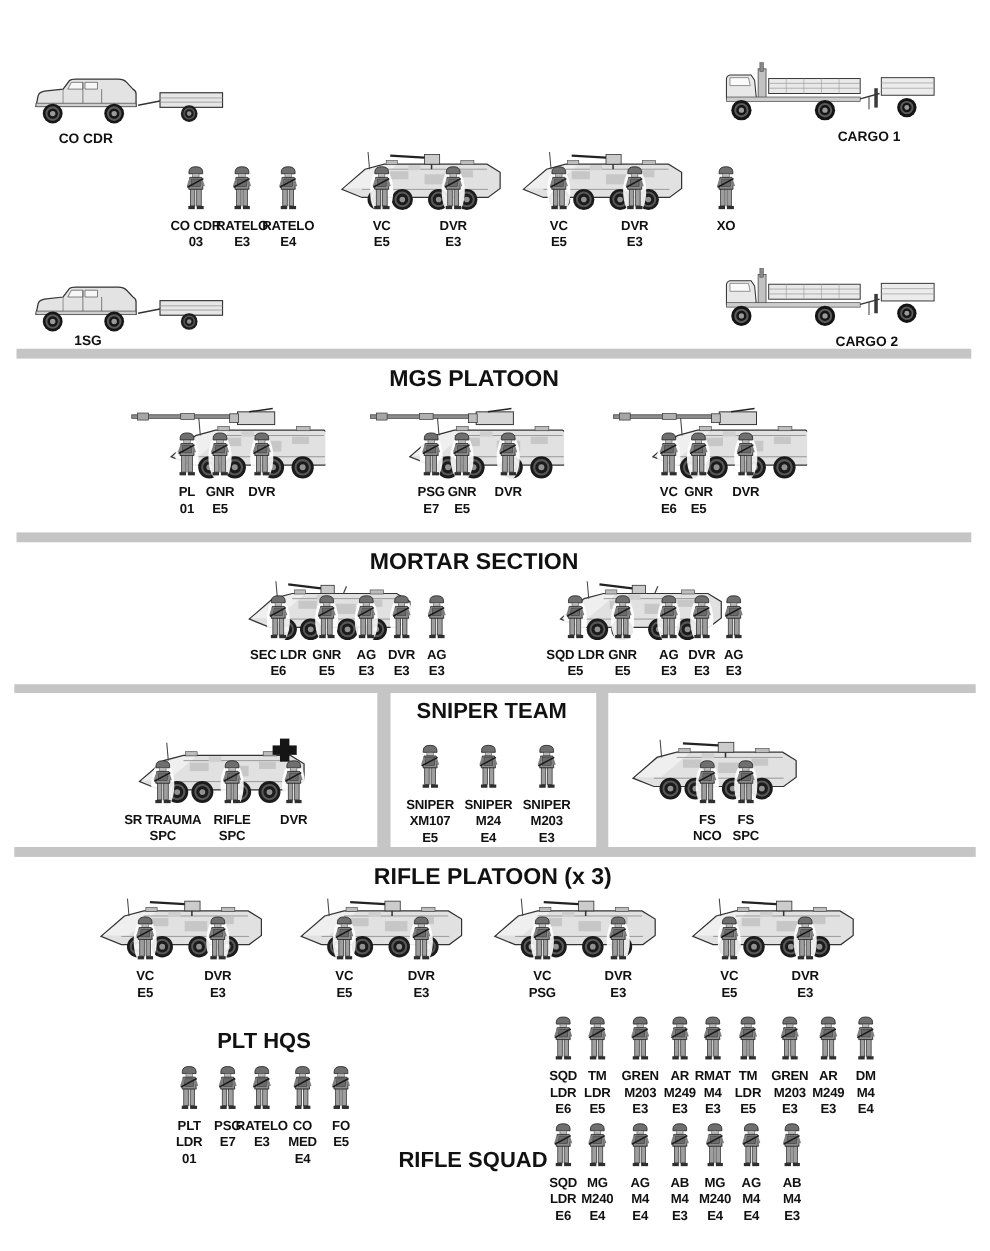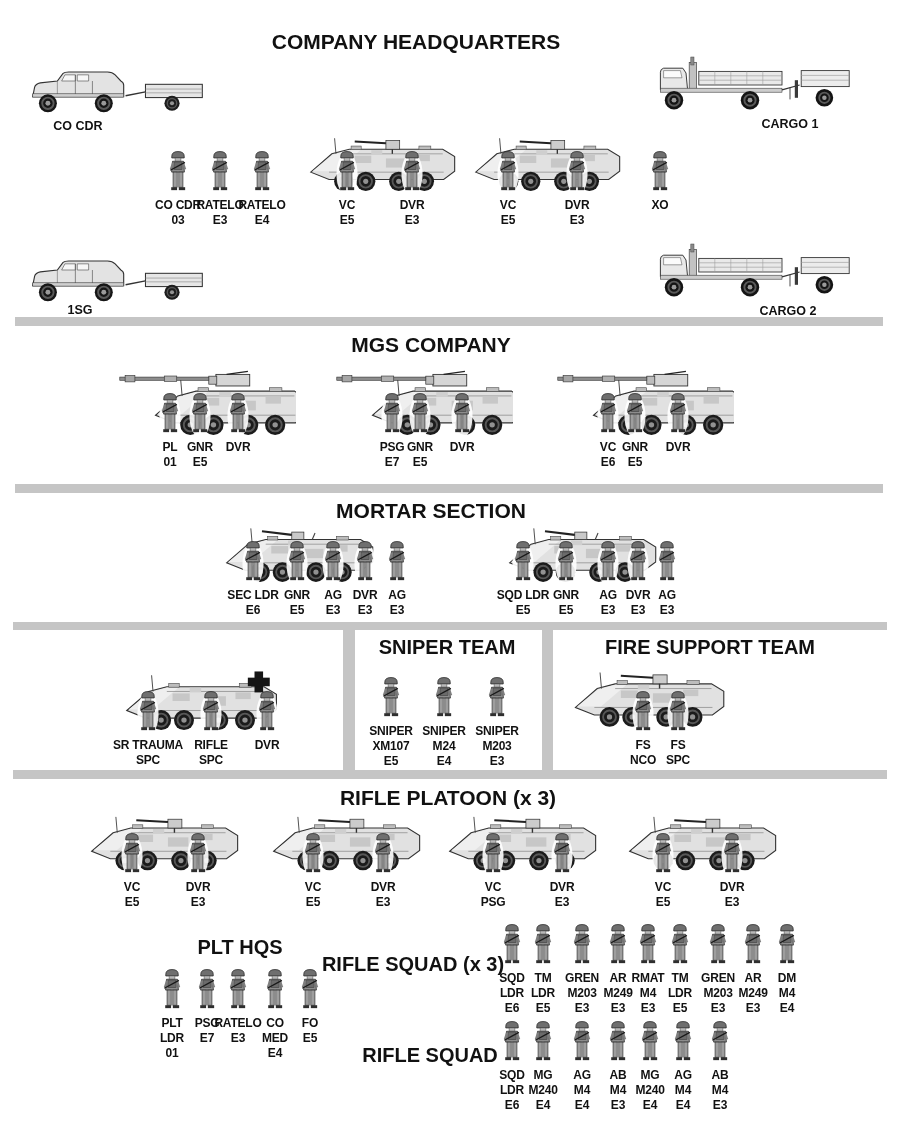--- a/index.html
+++ b/index.html
@@ -143,21 +143,20 @@
     <line x1="122" y1="8" x2="146" y2="4.5" stroke="#222" stroke-width="1.5"></line>
     <rect x="2" y="11" width="100" height="3.6" fill="#8d8d8d" stroke="#333" stroke-width="0.7"></rect>
     <rect x="8" y="9.2" width="11" height="7.2" fill="#a6a6a6" stroke="#333" stroke-width="0.7"></rect>
     <rect x="52" y="9.8" width="14" height="6" fill="#b0b0b0" stroke="#333" stroke-width="0.7"></rect>
   </symbol>
 </defs>
 </svg>
 
 <div class="canvas">
 
-  <div class="title" style="left:416px;top:30px">COMPANY HEADQUARTERS</div>
 
   <svg class="veh" style="left:28px;top:64px;width:180px;height:52px" viewBox="0 0 190 54">
       <use href="#sym-humvee"></use>
     </svg>
   <div class="vlabel" style="left:78px;top:119px">CO CDR</div>
 
   <svg class="veh" style="left:638px;top:53px;width:232px;height:64px" viewBox="0 0 250 80">
       <use href="#sym-cargo"></use>
     </svg>
   <div class="vlabel" style="left:790px;top:117px">CARGO 1</div>
@@ -230,21 +229,21 @@
     </svg>
   <div class="vlabel" style="left:80px;top:303px">1SG</div>
 
   <svg class="veh" style="left:638px;top:240px;width:232px;height:64px" viewBox="0 0 250 80">
       <use href="#sym-cargo"></use>
     </svg>
   <div class="vlabel" style="left:788px;top:304px">CARGO 2</div>
 
   <div class="bar" style="left:15px;top:317px;width:868px;height:9px"></div>
 
-  <div class="title" style="left:431px;top:333px">MGS COMPANY</div>
+  <div class="title" style="left:431px;top:333px">MGS PLATOON</div>
 
   <svg class="veh" style="left:118px;top:364px;width:178px;height:76px" viewBox="0 0 200 78">
       <use href="#sym-stryker-mgs"></use>
     </svg>
   <svg class="veh" style="left:335px;top:364px;width:178px;height:76px" viewBox="0 0 200 78">
       <use href="#sym-stryker-mgs"></use>
     </svg>
   <svg class="veh" style="left:556px;top:364px;width:178px;height:76px" viewBox="0 0 200 78">
       <use href="#sym-stryker-mgs"></use>
     </svg>
@@ -440,21 +439,20 @@
     </div>
   <div class="person" style="left:457px;top:676px">
       <svg viewBox="0 0 24 50">
         <use href="#sym-soldier"></use>
       </svg>
       <div class="plabel">SNIPER
 M203
 E3</div>
     </div>
 
-  <div class="title panel" style="left:710px;top:636px">FIRE SUPPORT TEAM</div>
   <svg class="veh" style="left:570px;top:664px;width:164px;height:68px" viewBox="0 0 170 72">
       <use href="#sym-stryker-rws"></use>
     </svg>
   <div class="person" style="left:603px;top:690px">
       <svg viewBox="0 0 24 50">
         <use href="#sym-soldier"></use>
       </svg>
       <div class="plabel">FS
 NCO</div>
     </div>
@@ -570,21 +568,20 @@
 E4</div>
     </div>
   <div class="person" style="left:270px;top:968px">
       <svg viewBox="0 0 24 50">
         <use href="#sym-soldier"></use>
       </svg>
       <div class="plabel">FO
 E5</div>
     </div>
 
-  <div class="title panel" style="left:413px;top:953px">RIFLE SQUAD (x 3)</div>
   <div class="person" style="left:472px;top:923px">
       <svg viewBox="0 0 24 50">
         <use href="#sym-soldier"></use>
       </svg>
       <div class="plabel">SQD
 LDR
 E6</div>
     </div>
   <div class="person" style="left:503px;top:923px">
       <svg viewBox="0 0 24 50">

